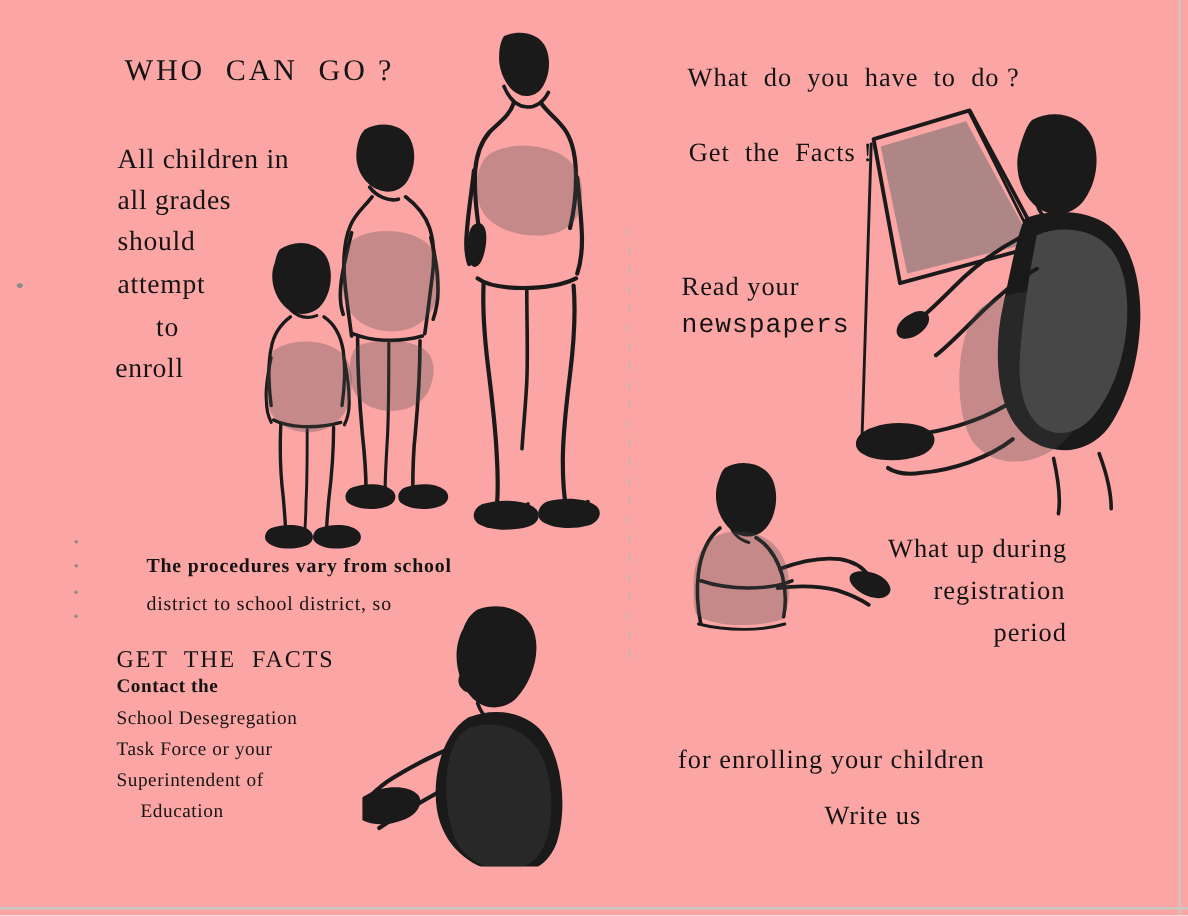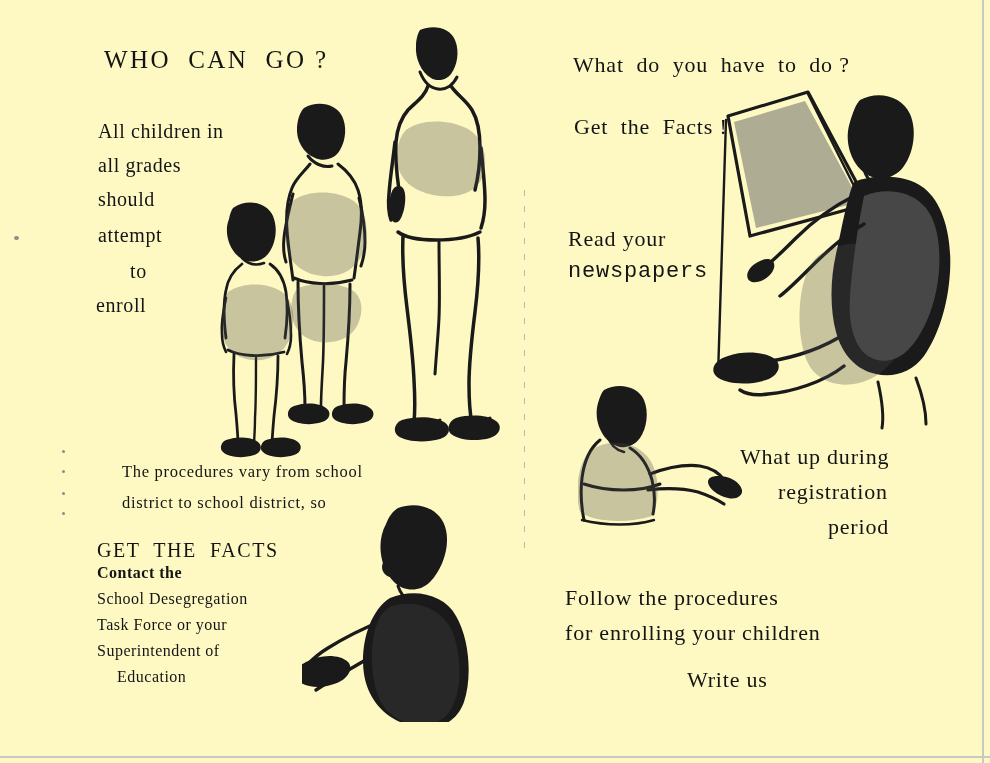--- a/index.html
+++ b/index.html
@@ -7,21 +7,21 @@
     padding: 0;
     background: #ffffff;
   }
   body {
     font-family: "Liberation Serif", serif;
   }
   #page {
     position: relative;
     width: 990px;
     height: 763px;
-    background: #fef9c3;
+    background: #fca5a5;
     overflow: hidden;
   }
   .edge-line {
     position: absolute;
     background: #c9c9c4;
   }
   .edge-right {
     right: 6px;
     top: 0;
     width: 2px;
@@ -56,21 +56,21 @@
     position: absolute;
     color: #141414;
     white-space: pre;
     line-height: 1.32;
   }
   .head-lg {
     font-size: 25px;
     letter-spacing: 2.4px;
   }
   .body-lg {
-    font-size: 20px;
+    font-size: 23px;
     letter-spacing: 0.6px;
   }
   .body-md {
     font-size: 22px;
     letter-spacing: 0.8px;
   }
   .body-sm {
     font-size: 16.5px;
     letter-spacing: 0.7px;
   }
@@ -127,41 +127,40 @@
 
   <div class="txt head-lg" style="left:104px; top:43px;">WHO  CAN  GO ?</div>
 
   <div class="txt body-lg" style="left:98px; top:118px;">All children in</div>
   <div class="txt body-lg" style="left:98px; top:152px;">all grades</div>
   <div class="txt body-lg" style="left:98px; top:186px;">should</div>
   <div class="txt body-lg" style="left:98px; top:222px;">attempt</div>
   <div class="txt body-lg" style="left:130px; top:258px;">to</div>
   <div class="txt body-lg" style="left:96px; top:292px;">enroll</div>
 
-  <div class="txt body-sm" style="left:122px; top:461px;">The procedures vary from school</div>
+  <div class="txt body-sm" style="left:122px; top:461px;font-weight:bold;">The procedures vary from school</div>
   <div class="txt body-sm" style="left:122px; top:492px;">district to school district, so</div>
 
   <div class="txt caps-sm" style="left:97px; top:537px;">GET  THE  FACTS</div>
   <div class="txt body-sm2" style="left:97px; top:562px;font-weight:bold;">Contact the</div>
   <div class="txt body-sm2" style="left:97px; top:588px;">School Desegregation</div>
   <div class="txt body-sm2" style="left:97px; top:614px;">Task Force or your</div>
   <div class="txt body-sm2" style="left:97px; top:640px;">Superintendent of</div>
   <div class="txt body-sm2" style="left:97px; top:666px;margin-left:20px;">Education</div>
 
   <div class="txt body-md" style="left:573px; top:50px;">What  do  you  have  to  do ?</div>
   <div class="txt body-md" style="left:574px; top:112px;">Get  the  Facts !</div>
 
   <div class="txt body-md" style="left:568px; top:224px;">Read your</div>
   <div class="txt body-md" style="left:568px; top:257px;font-family:Liberation Mono, monospace;">newspapers</div>
 
   <div class="txt body-md" style="left:740px; top:442px;">What up during</div>
   <div class="txt body-md" style="left:778px; top:477px;">registration</div>
   <div class="txt body-md" style="left:780px; top:512px;margin-left:48px;">period</div>
 
-  <div class="txt body-md" style="left:565px; top:583px;">Follow the procedures</div>
   <div class="txt body-md" style="left:565px; top:618px;">for enrolling your children</div>
 
   <div class="txt body-md" style="left:687px; top:665px;">Write us</div>
 
   <div class="figure" style="left:198px; top:20px;">
     <svg width="310" height="440" viewBox="0 0 310 440">
 
       <g>
         <path class="ink-fill" d="M222 10 c14,-6 30,-2 35,10 c5,12 2,26 -4,34 c-4,6 -14,8 -20,4 c-10,-6 -16,-20 -15,-32 c0,-7 2,-13 4,-16 z"></path>
         <path class="ink" stroke-width="3" d="M222 52 c4,10 10,16 18,17 c8,1 15,-4 19,-12"></path>

